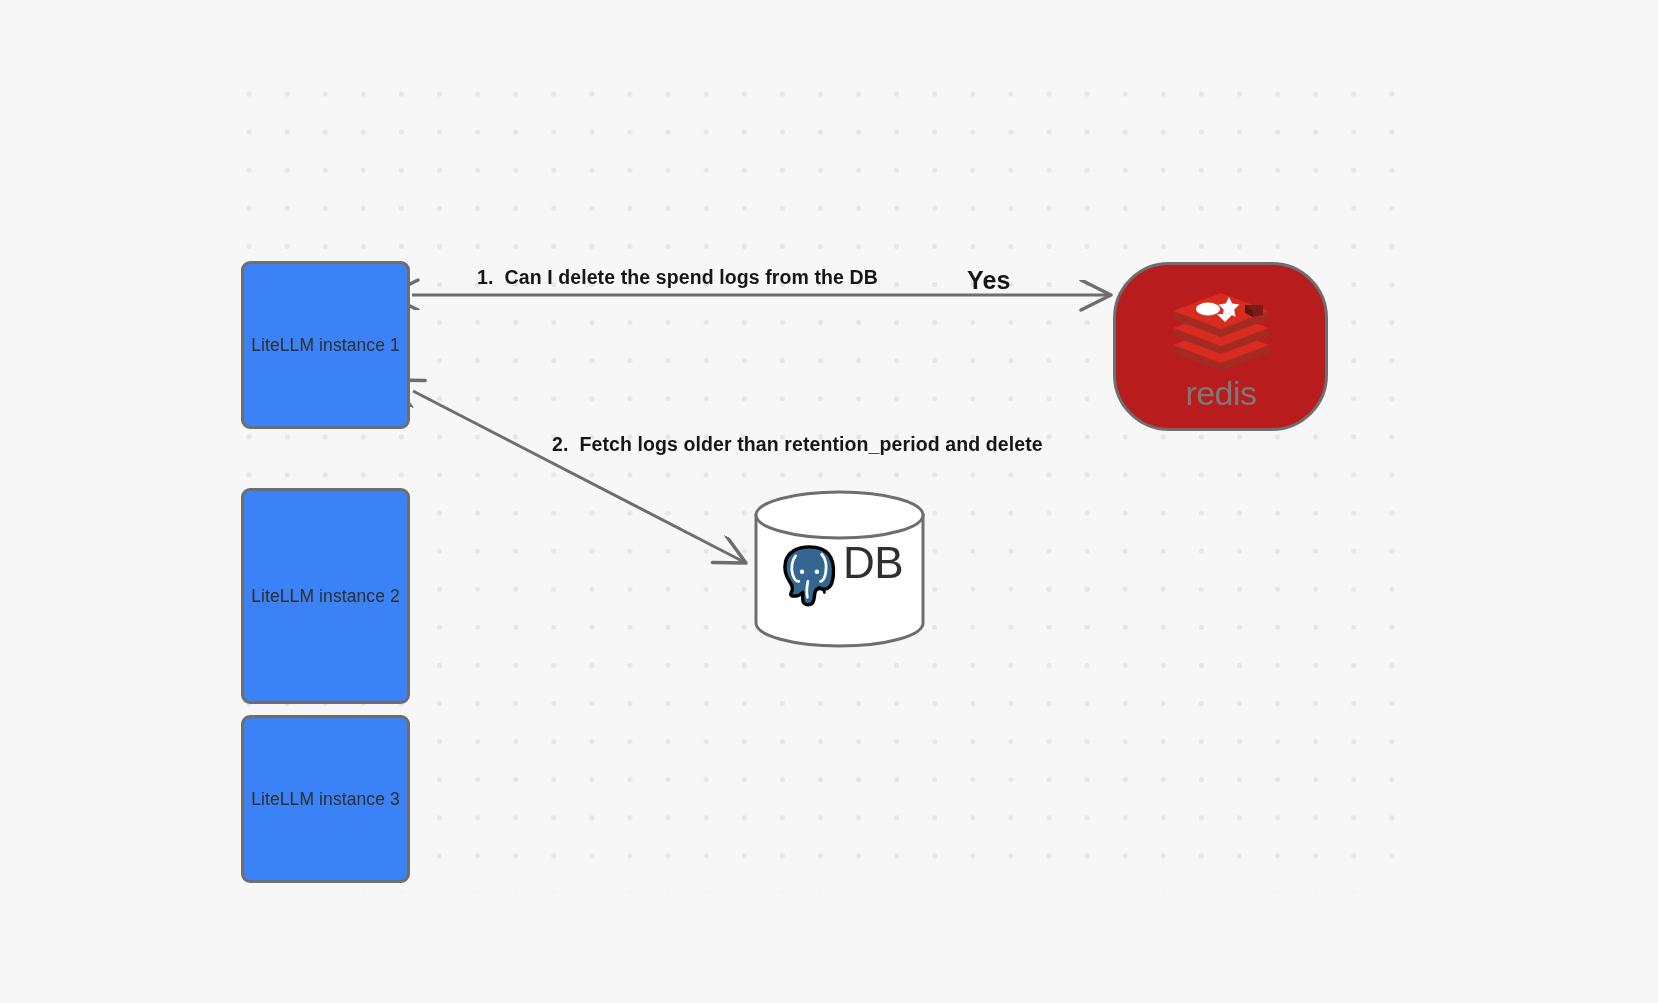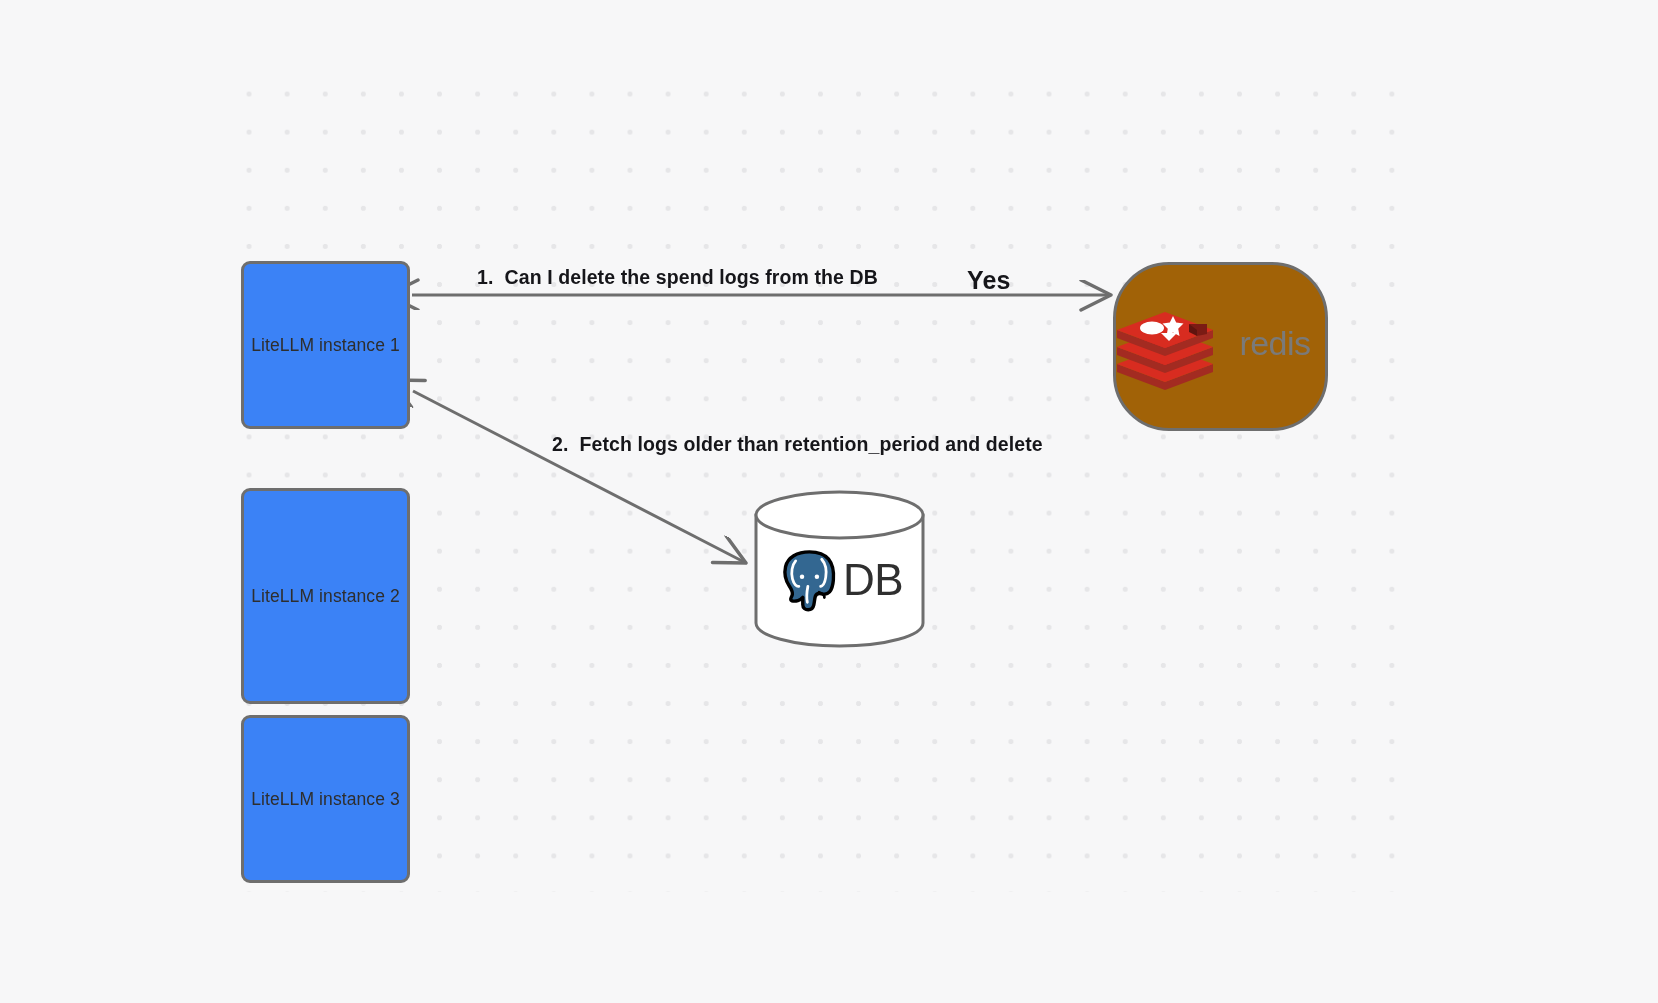--- a/index.html
+++ b/index.html
@@ -58,26 +58,26 @@
   #node-litellm-2 { left: 241px; top: 488px; width: 169px; height: 216px; }
   #node-litellm-3 { left: 241px; top: 715px; width: 169px; height: 168px; }
 
   
   #node-redis {
     position: absolute;
     left: 1113px;
     top: 262px;
     width: 215px;
     height: 169px;
-    background: #a16207;
+    background: #b91c1c;
     border: 3px solid #6e6e6e;
     border-radius: 56px;
     box-sizing: border-box;
     display: flex;
-    flex-direction: row;
+    flex-direction: column;
     align-items: center;
     justify-content: center;
   }
   #redis-logo-wrap {
     width: 112px;
     height: 98px;
     margin-top: 2px;
     display: flex;
     align-items: center;
     justify-content: center;
@@ -100,21 +100,20 @@
     left: 0; top: 0;
     width: 100%; height: 100%;
   }
   #pg-content {
     position: absolute;
     left: 0;
     top: 52px;
     width: 173px;
     height: 78px;
     display: flex;
-    align-items: center;
     justify-content: center;
     gap: 1px;
   }
   #pg-elephant { width: 68px; height: 68px; display:block; }
   #pg-db-text {
     font-size: 44px;
     color: #2f2f2f;
     font-family: "Liberation Sans", sans-serif;
     letter-spacing: -0.5px;
     line-height: 1;

